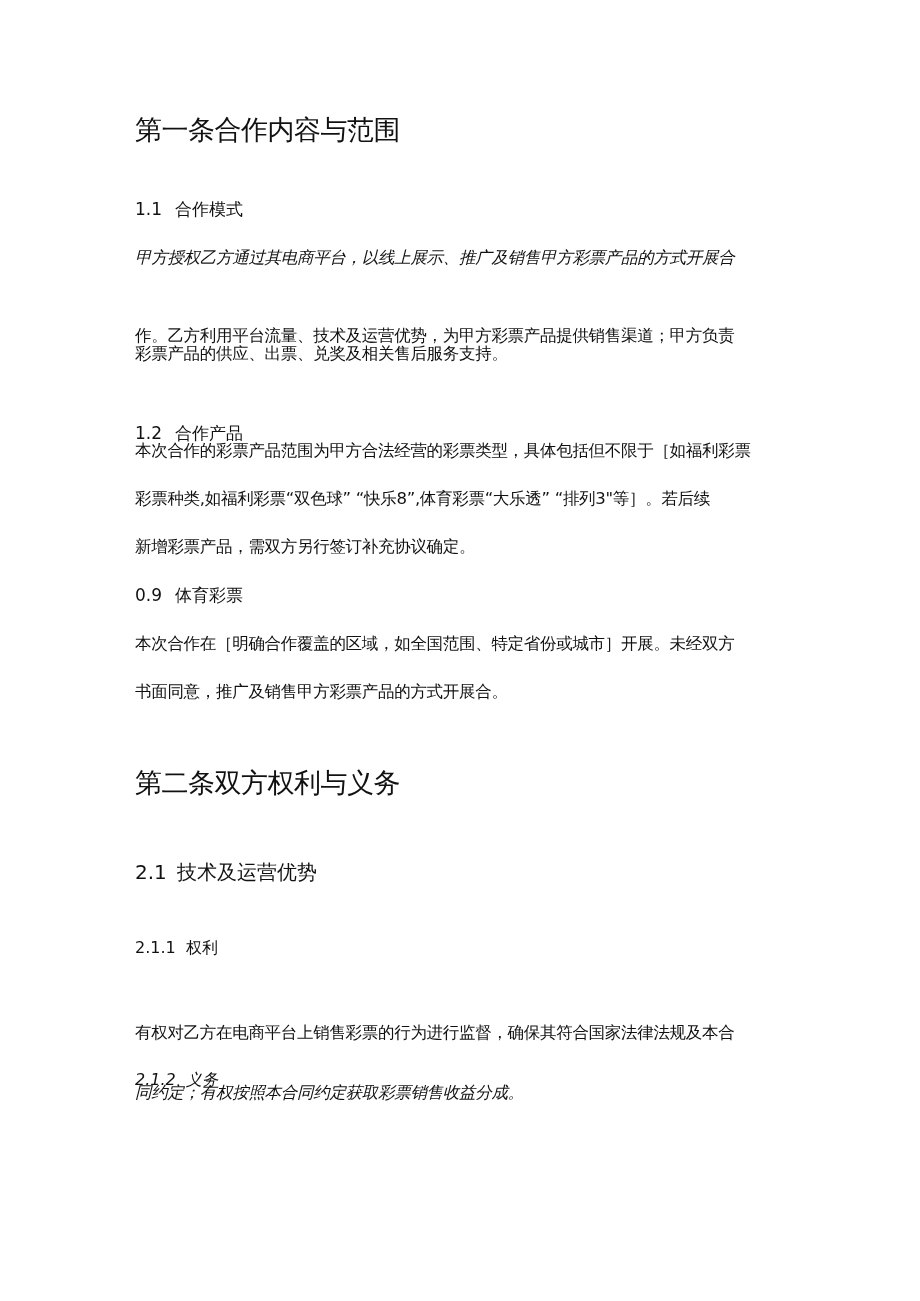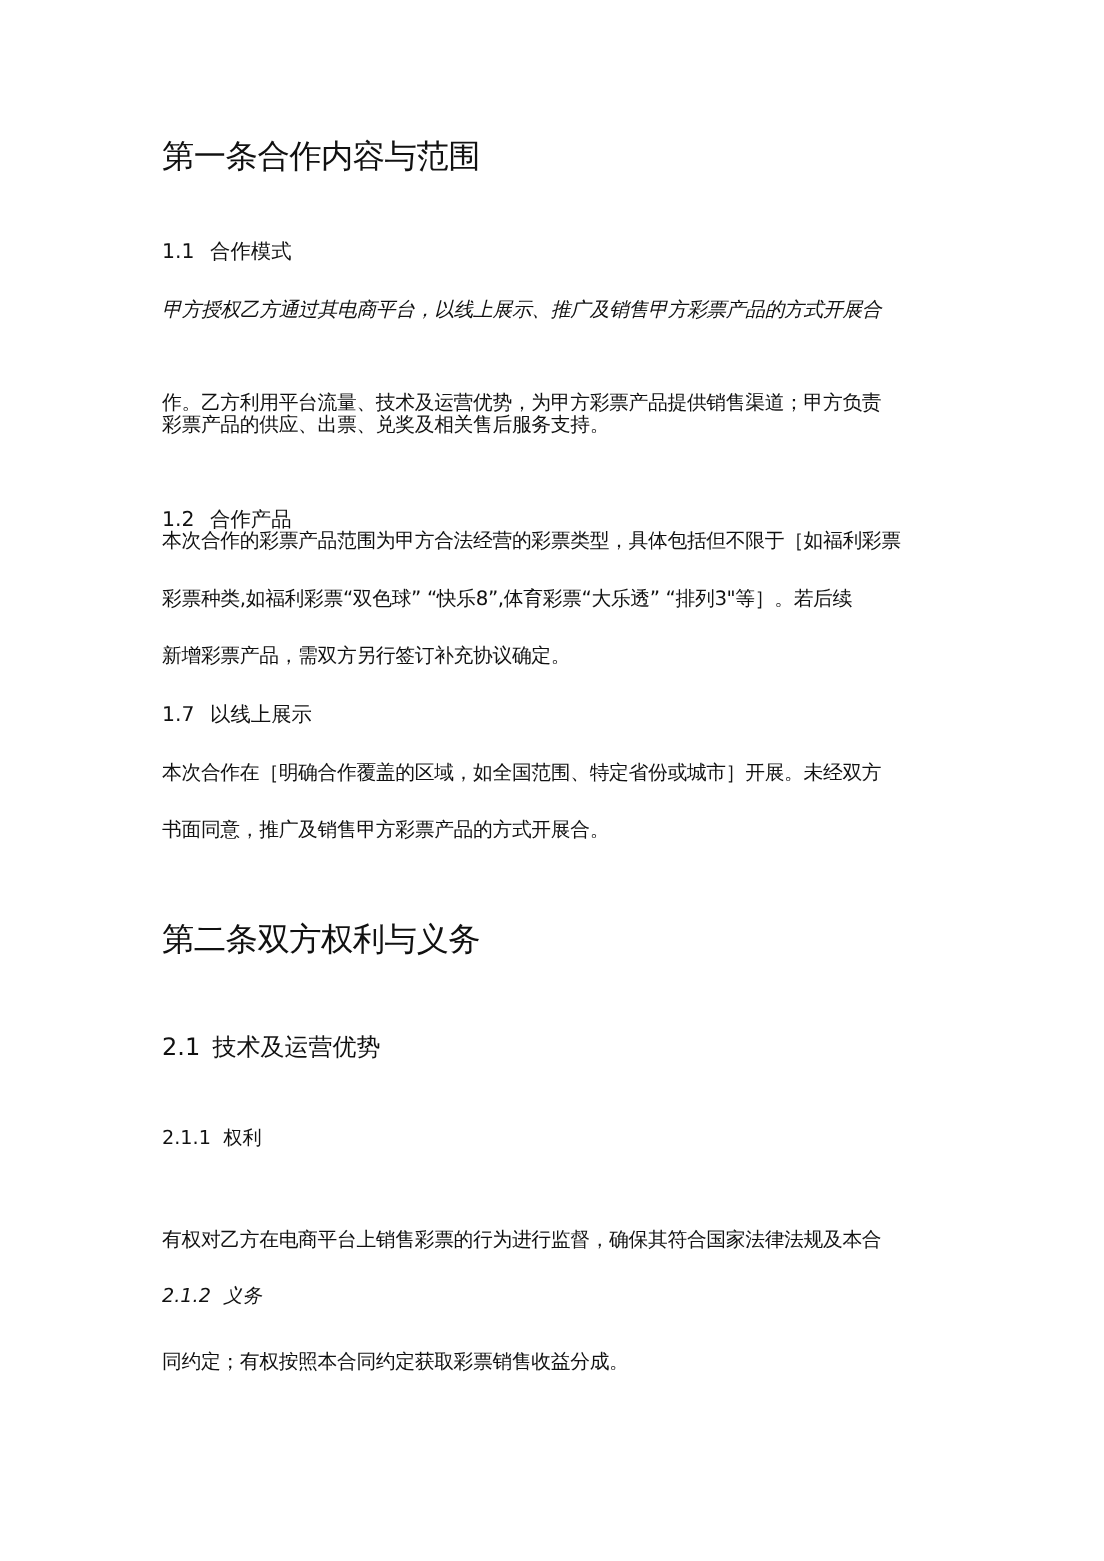--- a/index.html
+++ b/index.html
@@ -28,34 +28,34 @@
   <div class="abs p" style="top:343px;">彩票产品的供应、出票、兑奖及相关售后服务支持。</div>
 
   <div class="abs h3" style="top:391px;">
     <span class="num" style="width:40px;margin-top:32px;">1.2</span><span>合作产品</span>
   </div>
   <div class="abs p" style="top:440px;">本次合作的彩票产品范围为甲方合法经营的彩票类型，具体包括但不限于［如福利彩票</div>
   <div class="abs p" style="top:488px;text-align:right;">彩票种类,如福利彩票“双色球” “快乐8”,体育彩票“大乐透” “排列3"等］。若后续</div>
   <div class="abs p" style="top:536px;">新增彩票产品，需双方另行签订补充协议确定。</div>
 
   <div class="abs h3" style="top:584px;">
-    <span class="num" style="width:40px;">1.7</span><span>以线上展示</span>
+    <span class="num" style="width:40px;">0.9</span><span>体育彩票</span>
   </div>
   <div class="abs p" style="top:633px;">本次合作在［明确合作覆盖的区域，如全国范围、特定省份或城市］开展。未经双方</div>
   <div class="abs p" style="top:681px;">书面同意，推广及销售甲方彩票产品的方式开展合。</div>
 
   <div class="abs h1" style="top:765px;">第二条双方权利与义务</div>
 
   <div class="abs h2" style="top:859px;">
     <span class="num" style="width:42px;">2.1</span><span>技术及运营优势</span>
   </div>
 
   <div class="abs h4" style="top:938px;">
     <span class="num" style="width:51px;">2.1.1</span><span>权利</span>
   </div>
   <div class="abs p" style="top:1022px;">有权对乙方在电商平台上销售彩票的行为进行监督，确保其符合国家法律法规及本合</div>
-  <div class="abs p" style="top:1124px;">同约定；有权按照本合同约定获取彩票销售收益分成。</div>
+  <div class="abs p" style="top:1082px;font-style:italic;">同约定；有权按照本合同约定获取彩票销售收益分成。</div>
 
   <div class="abs h4" style="top:1070px;font-style:italic;">
     <span class="num" style="width:51px;">2.1.2</span><span>义务</span>
   </div>
 
 </div>
 
 </body></html>

